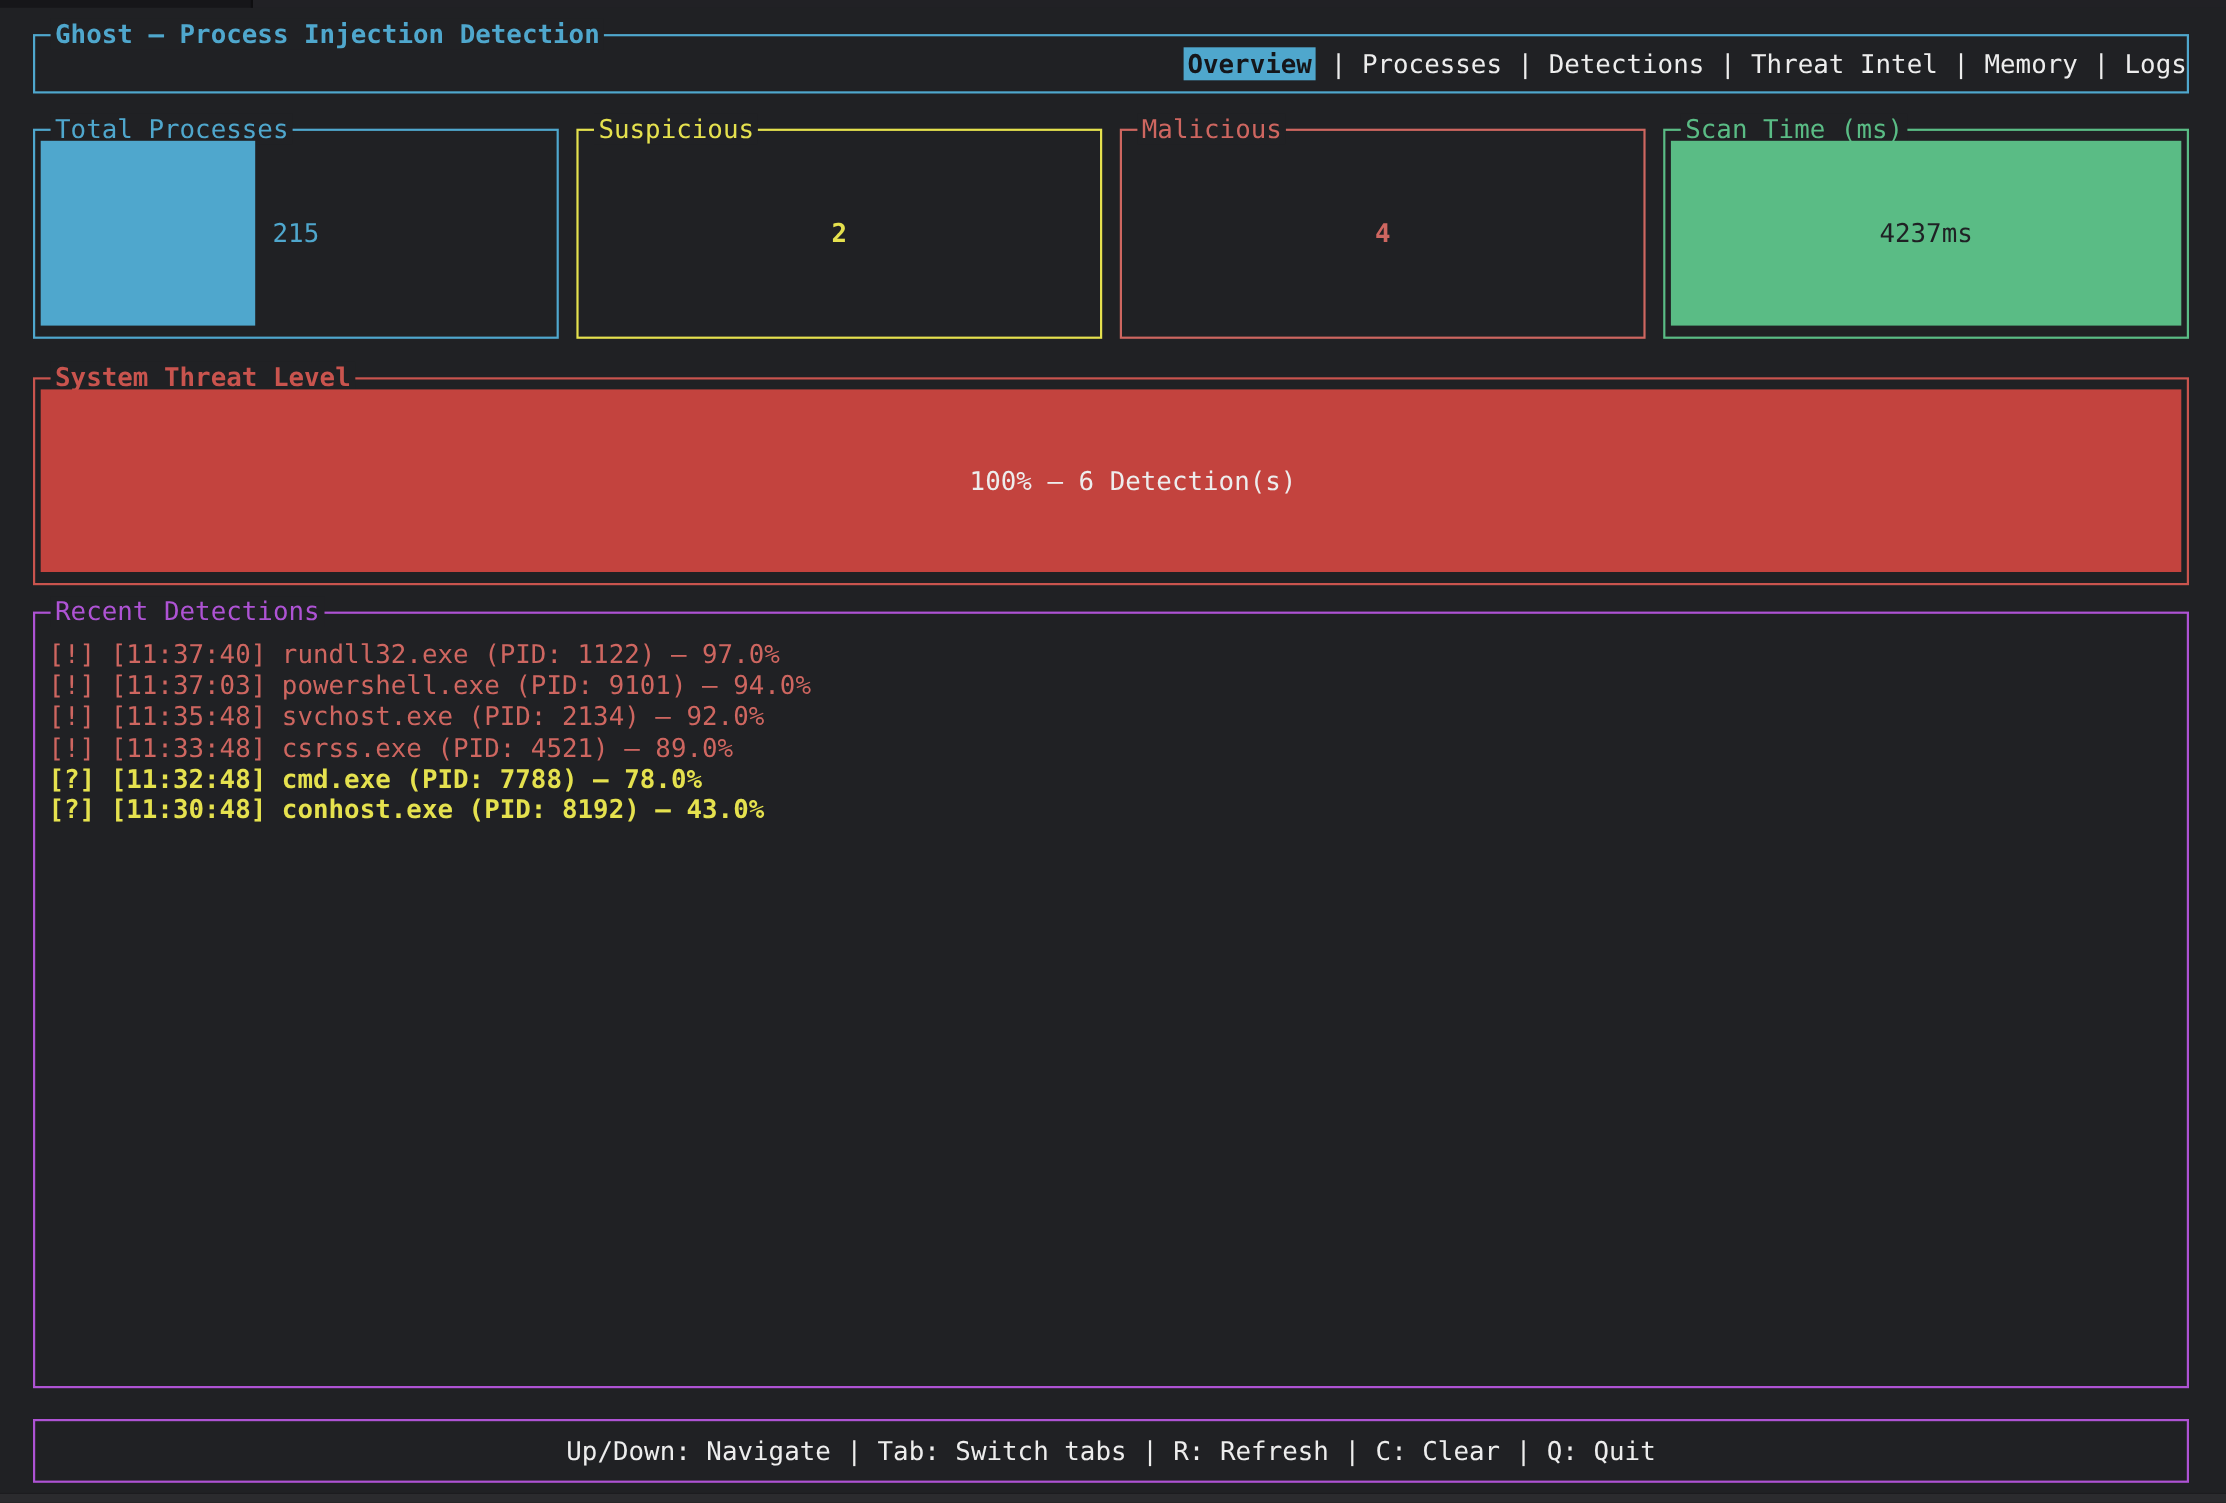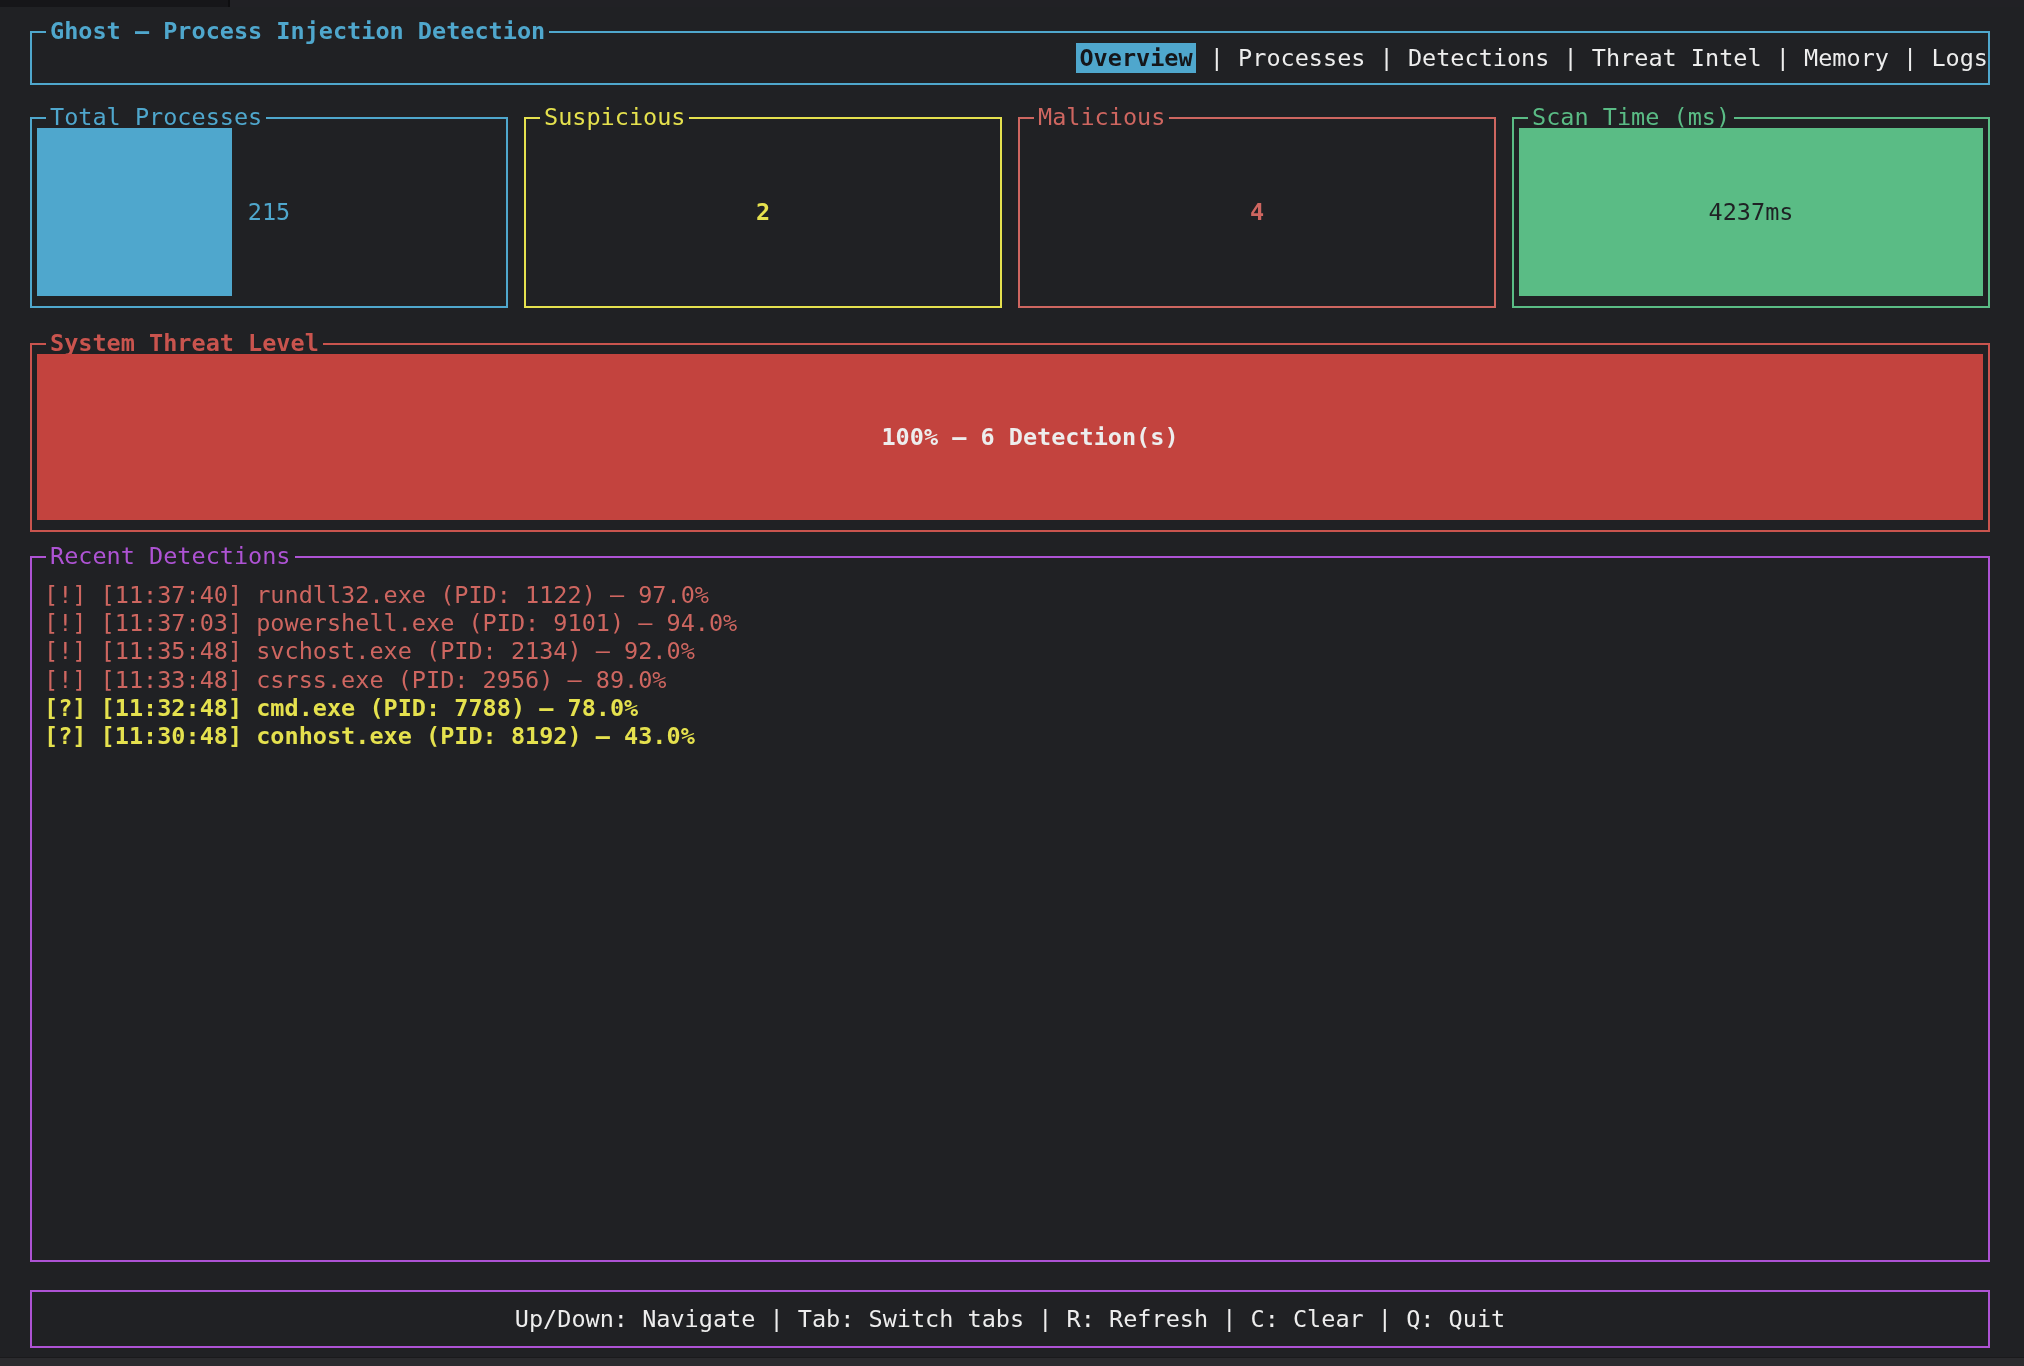--- a/index.html
+++ b/index.html
@@ -81,21 +81,21 @@
   }
   .card-cyan   .gauge-value { color: var(--cyan); }
   .card-yellow .gauge-value { color: var(--yellow); font-weight: 700; }
   .card-red    .gauge-value { color: var(--salmon); font-weight: 700; }
   .card-green  .gauge-value { color: var(--dark); border-radius: 13px; }
 
   
   #threat-box { top: 343px; left: 30px; width: 1960px; height: 189px; border-color: var(--red-border); }
   #threat-box .box-title { color: var(--red-border); font-weight: 700; }
   #threat-box .gauge-fill { background: var(--red-fill); }
-  #threat-box .gauge-value { color: var(--white); font-weight: 700; padding-left: 40px; }
+  #threat-box .gauge-value { color: var(--white); font-weight: 400; padding-left: 40px; }
 
   
   #detections-box { top: 556px; left: 30px; width: 1960px; height: 706px; border-color: var(--purple); }
   #detections-box .box-title { color: var(--purple); }
   .det-list { position: absolute; inset: 0; padding: 23px 10px 0 12px; overflow: hidden; }
   .det-row { white-space: pre; line-height: 28.2px; }
   .det-row.sev-high { color: var(--salmon); }
   .det-row.sev-med  { color: var(--yellow); font-weight: 700; }
 
   
@@ -163,21 +163,21 @@
       <span class="gauge-value">100% — 6 Detection(s)</span>
     </div>
   </div>
 
   <div class="tui-box" id="detections-box">
     <span class="box-title">Recent Detections</span>
     <div class="det-list">
         <div class="det-row sev-high">[!] [11:37:40] rundll32.exe (PID: 1122) — 97.0%</div>
         <div class="det-row sev-high">[!] [11:37:03] powershell.exe (PID: 9101) — 94.0%</div>
         <div class="det-row sev-high">[!] [11:35:48] svchost.exe (PID: 2134) — 92.0%</div>
-        <div class="det-row sev-high">[!] [11:33:48] csrss.exe (PID: 2956) — 89.0%</div>
+        <div class="det-row sev-high">[!] [11:33:48] csrss.exe (PID: 4521) — 89.0%</div>
         <div class="det-row sev-med">[?] [11:32:48] cmd.exe (PID: 7788) — 78.0%</div>
         <div class="det-row sev-med">[?] [11:30:48] conhost.exe (PID: 8192) — 43.0%</div>
       </div>
   </div>
 
   <div class="tui-box" id="footer-box">
     <div class="footer-text">Up/Down: Navigate | Tab: Switch tabs | R: Refresh | C: Clear | Q: Quit</div>
   </div>
 
   <div class="bottom-strip"></div>

